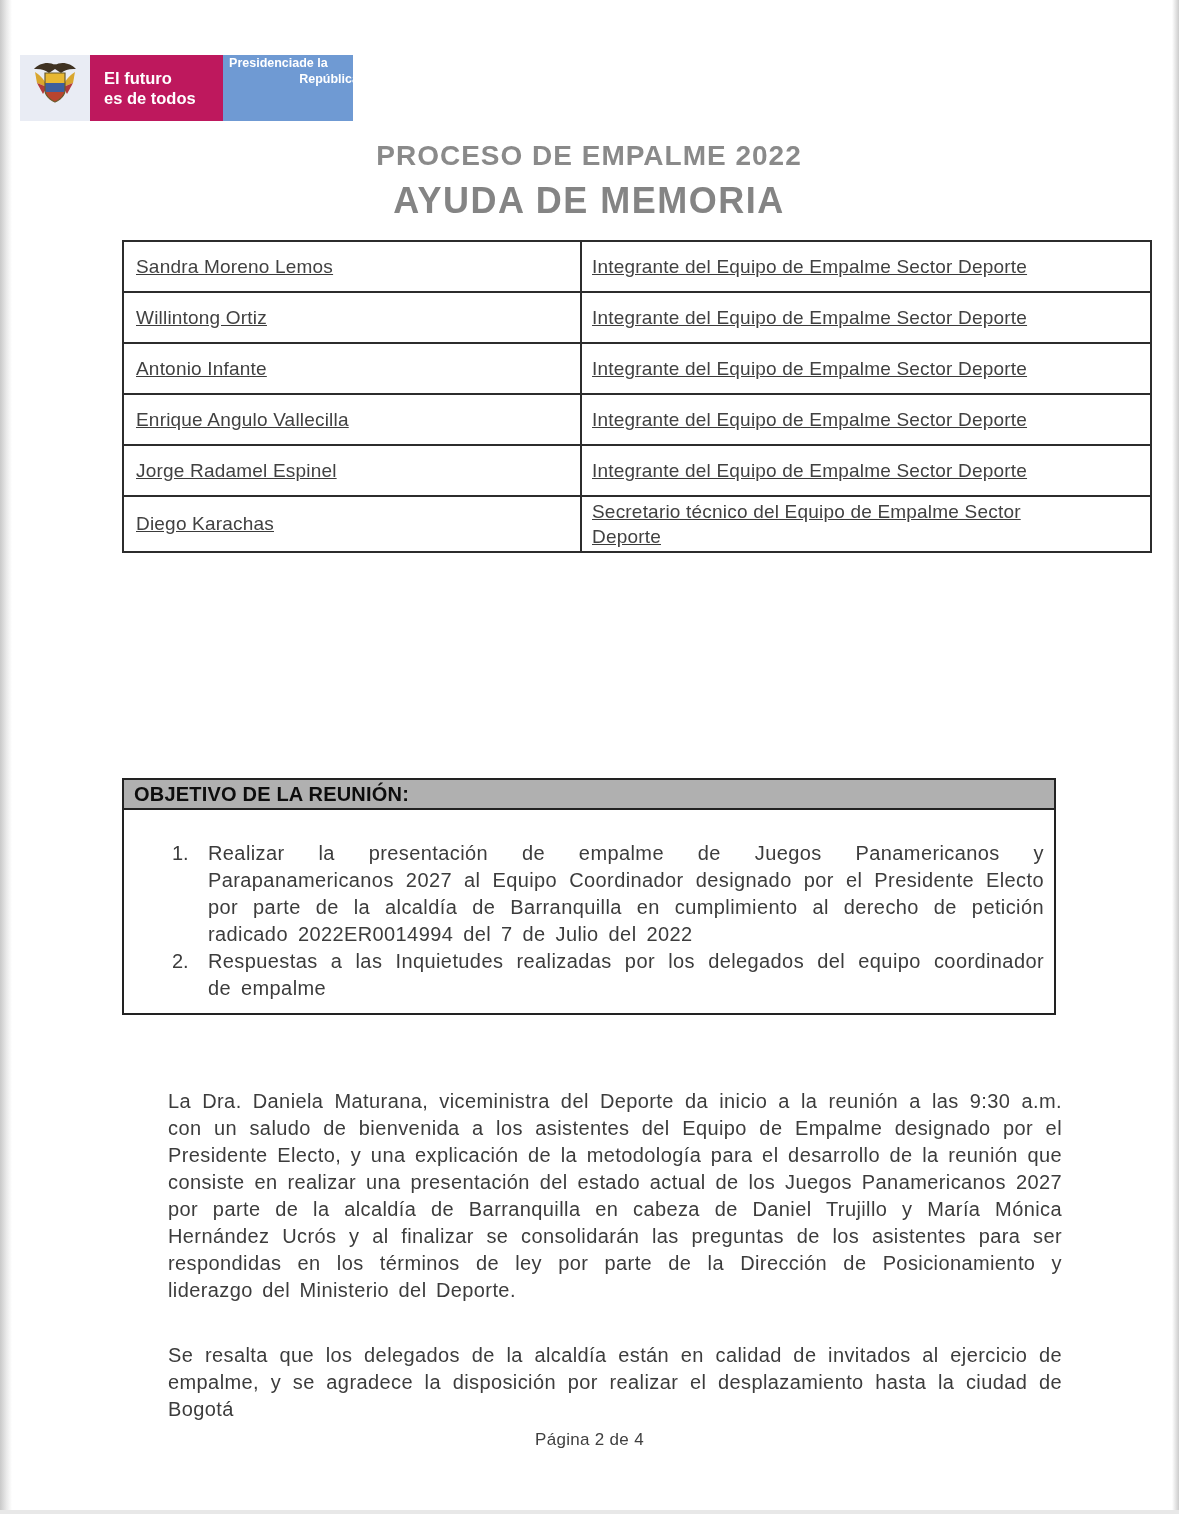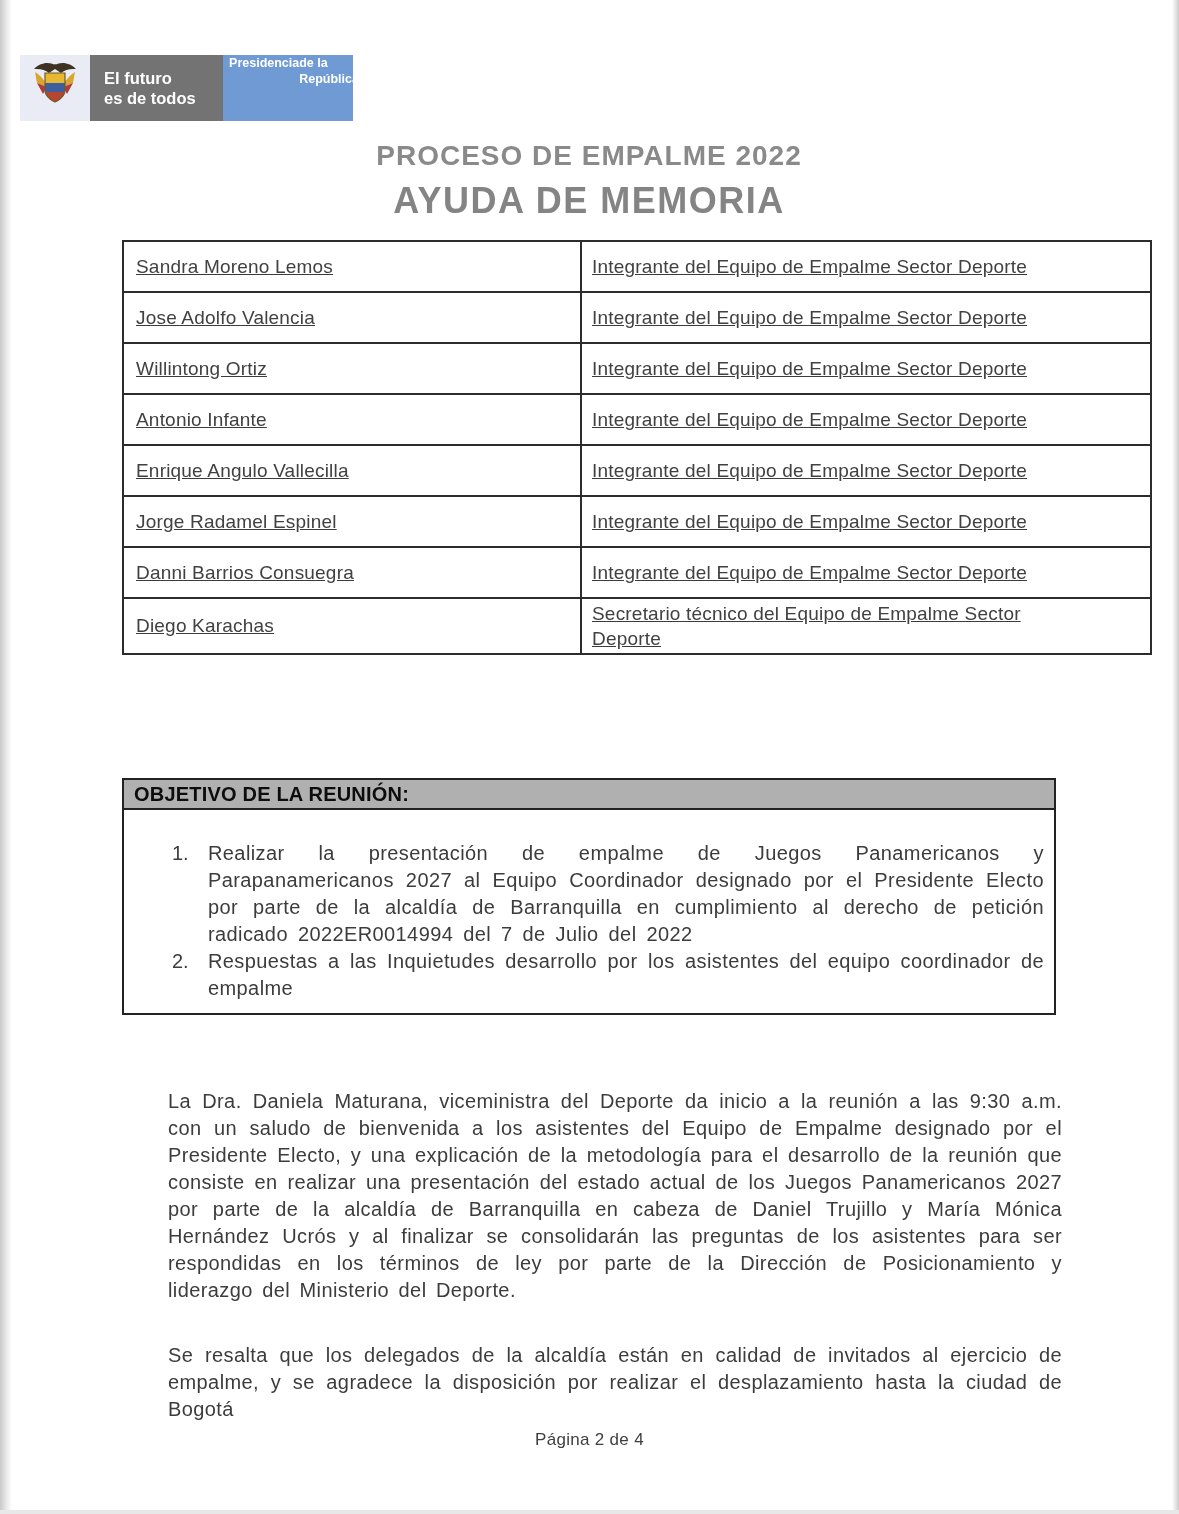--- a/index.html
+++ b/index.html
@@ -9,21 +9,21 @@
   }
   .scan-edge-left{position:absolute;left:0;top:0;width:12px;height:100%;
     background:linear-gradient(to right,#c9c9c9,#eaeaea 55%,rgba(255,255,255,0));}
   .scan-edge-right{position:absolute;right:0;top:0;width:7px;height:100%;
     background:linear-gradient(to left,#cccccc,rgba(255,255,255,0));}
   .scan-edge-bottom{position:absolute;left:0;bottom:0;width:100%;height:4px;background:#e8e8e8;}
 
   
   .logo-bar{position:absolute;left:20px;top:55px;height:66px;display:flex;}
   .crest-box{width:70px;height:66px;background:#e9ecf4;display:flex;align-items:center;justify-content:center;}
-  .slogan-box{width:133px;height:66px;background:#737373;color:#fff;display:flex;flex-direction:column;
+  .slogan-box{width:133px;height:66px;background:#be185d;color:#fff;display:flex;flex-direction:column;
     justify-content:center;padding-left:14px;box-sizing:border-box;font-weight:bold;font-size:16.5px;line-height:20px;}
   .entity-box{width:130px;height:66px;background:#6f9ad3;color:#fff;display:flex;flex-direction:row;
     justify-content:center;padding-left:12px;box-sizing:border-box;font-weight:bold;font-size:12.5px;line-height:16px;}
 
   
   .supertitle{position:absolute;left:122px;top:140px;width:934px;text-align:center;
     font-size:28px;font-weight:bold;color:#8a8a8a;letter-spacing:1px;}
   .main-title{position:absolute;left:122px;top:180px;width:934px;text-align:center;
     font-size:36px;font-weight:bold;color:#848484;letter-spacing:1.5px;}
 
@@ -103,60 +103,52 @@
   <div class="supertitle">PROCESO DE EMPALME 2022</div>
   <div class="main-title">AYUDA DE MEMORIA</div>
 
   <table class="attendees">
     <tbody>
       <tr>
         <td class="name-cell">Sandra Moreno Lemos</td>
         <td class="role-cell">Integrante del Equipo de Empalme Sector Deporte</td>
       </tr>
       <tr>
-        <td class="name-cell">Jose Adolfo Valencia</td>
-        <td class="role-cell">Integrante del Equipo de Empalme Sector Deporte</td>
-      </tr>
-      <tr>
         <td class="name-cell">Willintong Ortiz</td>
         <td class="role-cell">Integrante del Equipo de Empalme Sector Deporte</td>
       </tr>
       <tr>
         <td class="name-cell">Antonio Infante</td>
         <td class="role-cell">Integrante del Equipo de Empalme Sector Deporte</td>
       </tr>
       <tr>
         <td class="name-cell">Enrique Angulo Vallecilla</td>
         <td class="role-cell">Integrante del Equipo de Empalme Sector Deporte</td>
       </tr>
       <tr>
         <td class="name-cell">Jorge Radamel Espinel</td>
-        <td class="role-cell">Integrante del Equipo de Empalme Sector Deporte</td>
-      </tr>
-      <tr>
-        <td class="name-cell">Danni Barrios Consuegra</td>
         <td class="role-cell">Integrante del Equipo de Empalme Sector Deporte</td>
       </tr>
       <tr>
         <td class="name-cell">Diego Karachas</td>
         <td class="role-cell">Secretario técnico del Equipo de Empalme Sector Deporte</td>
       </tr>
     </tbody>
   </table>
 
   <div class="objective-heading">OBJETIVO DE LA REUNIÓN:</div>
   <div class="objective-body">
     <div class="objective-list">
       <div class="list-item">
         <span class="num">1.</span>
         <span class="text">Realizar la presentación de empalme de Juegos Panamericanos y Parapanamericanos 2027 al Equipo Coordinador designado por el Presidente Electo por parte de la alcaldía de Barranquilla en cumplimiento al derecho de petición radicado 2022ER0014994 del 7 de Julio del 2022</span>
       </div>
       <div class="list-item">
         <span class="num">2.</span>
-        <span class="text">Respuestas a las Inquietudes desarrollo por los asistentes del equipo coordinador de empalme</span>
+        <span class="text">Respuestas a las Inquietudes realizadas por los delegados del equipo coordinador de empalme</span>
       </div>
     </div>
   </div>
 
   <div class="para para-1">La Dra. Daniela Maturana, viceministra del Deporte da inicio a la reunión a las 9:30 a.m. con un saludo de bienvenida a los asistentes del Equipo de Empalme designado por el Presidente Electo, y una explicación de la metodología para el desarrollo de la reunión que consiste en realizar una presentación del estado actual de los Juegos Panamericanos 2027 por parte de la alcaldía de Barranquilla en cabeza de Daniel Trujillo y María Mónica Hernández Ucrós y al finalizar se consolidarán las preguntas de los asistentes para ser respondidas en los términos de ley por parte de la Dirección de Posicionamiento y liderazgo del Ministerio del Deporte.</div>
   <div class="para para-2">Se resalta que los delegados de la alcaldía están en calidad de invitados al ejercicio de empalme, y se agradece la disposición por realizar el desplazamiento hasta la ciudad de Bogotá</div>
 
   <div class="footer-page">Página 2 de 4</div>
 
 </div>

